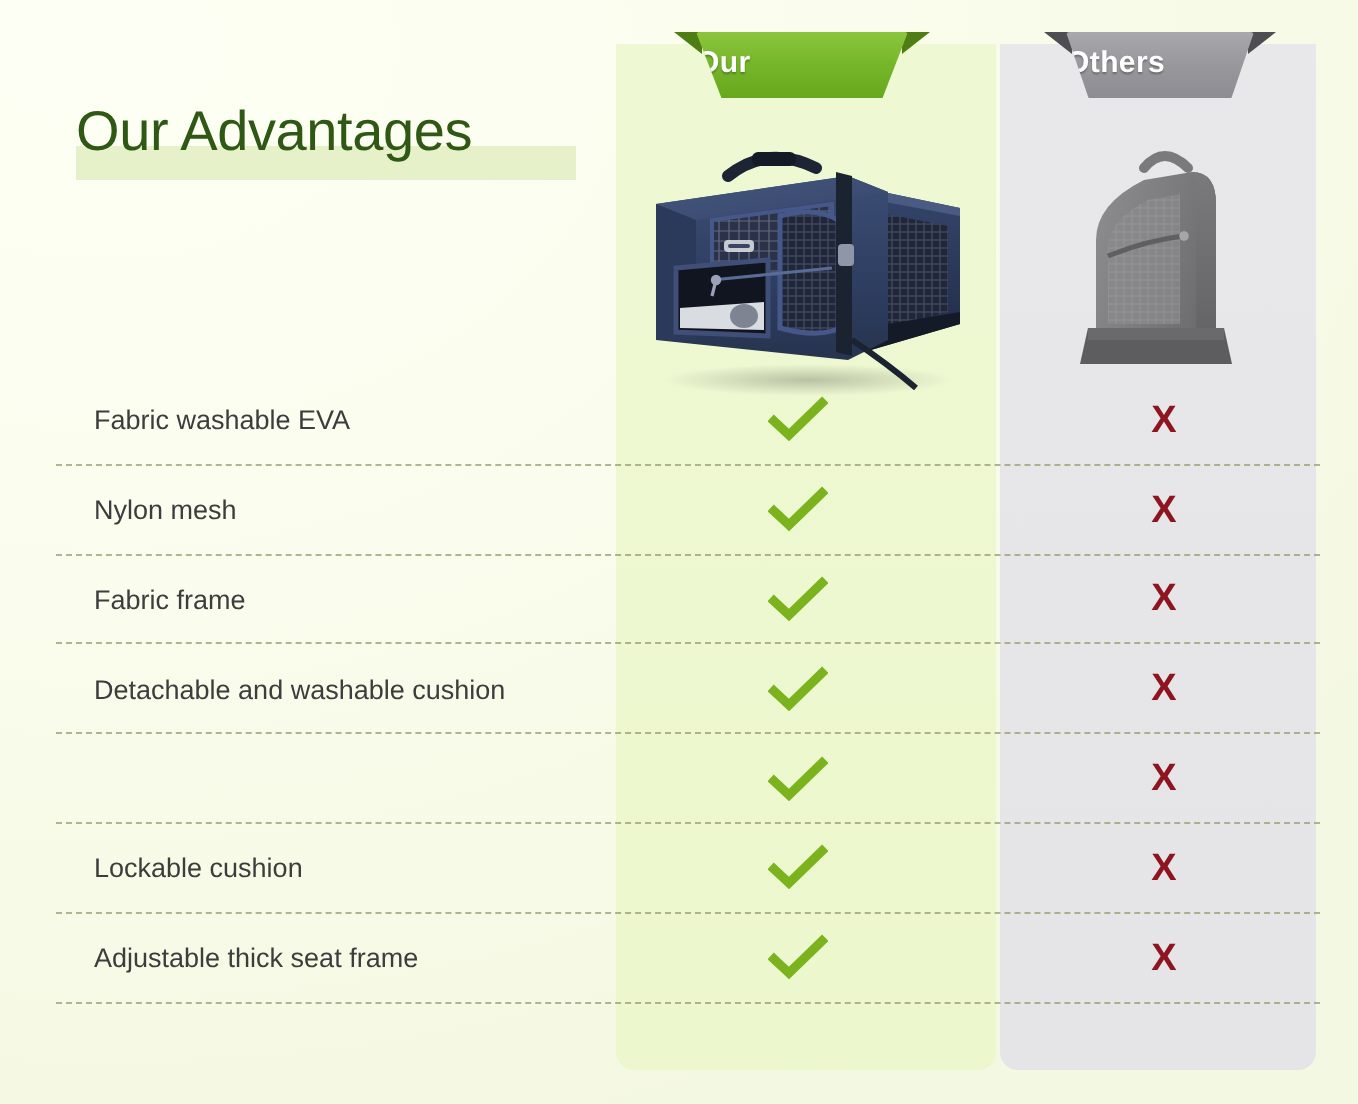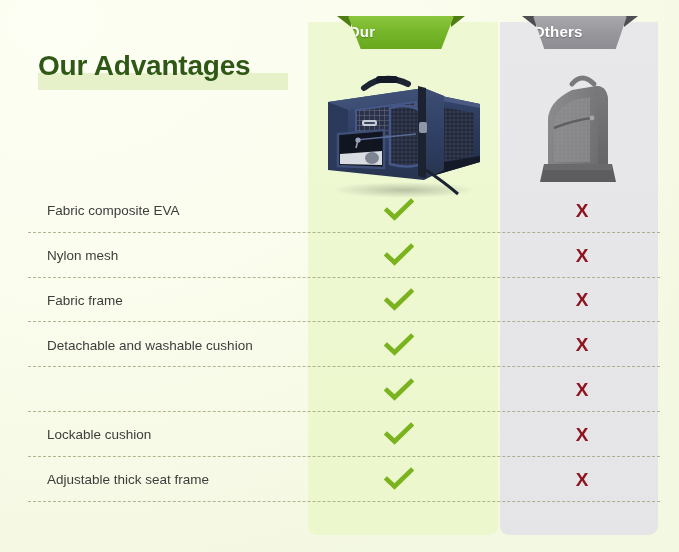--- a/index.html
+++ b/index.html
@@ -104,21 +104,21 @@
     left: 0;
     top: 21px;
     width: 250px;
     height: 17px;
     background: #e2eec2;
     opacity: 0.85;
   }
   .title-text {
     position: relative;
     font-size: 28px;
-    font-weight: bold;
+    font-weight: normal;
     color: #2f5815;
     letter-spacing: -0.2px;
     line-height: 1;
     white-space: nowrap;
   }
 
   
   .product {
     position: absolute;
     z-index: 5;
@@ -326,21 +326,21 @@
       <path d="M68 24 Q80 24 80 40 L80 110 L70 110 L70 30 Z" fill="url(#gr2)"></path>
 
       <path d="M16 102 L84 102 L88 120 L12 120 Z" fill="#5d5d5f"></path>
       <path d="M16 102 L84 102 L84 108 L16 108 Z" fill="#6a6a6c"></path>
     </svg>
   </div>
 
   <div class="rows">
 
     <div class="row">
-      <div class="row-label">Fabric composite EVA</div>
+      <div class="row-label">Fabric washable EVA</div>
       <div class="cell-our">
         <svg class="check-icon" viewBox="0 0 30 24" xmlns="http://www.w3.org/2000/svg">
           <path d="M3 12.5 L10.5 19.5 L27 3.5" fill="none" stroke="#7ab31e" stroke-width="4.6" stroke-linecap="square" stroke-linejoin="miter"></path>
         </svg>
       </div>
       <div class="cell-others">
         <span class="x-mark">X</span>
       </div>
       <div class="row-rule"></div>
     </div>

